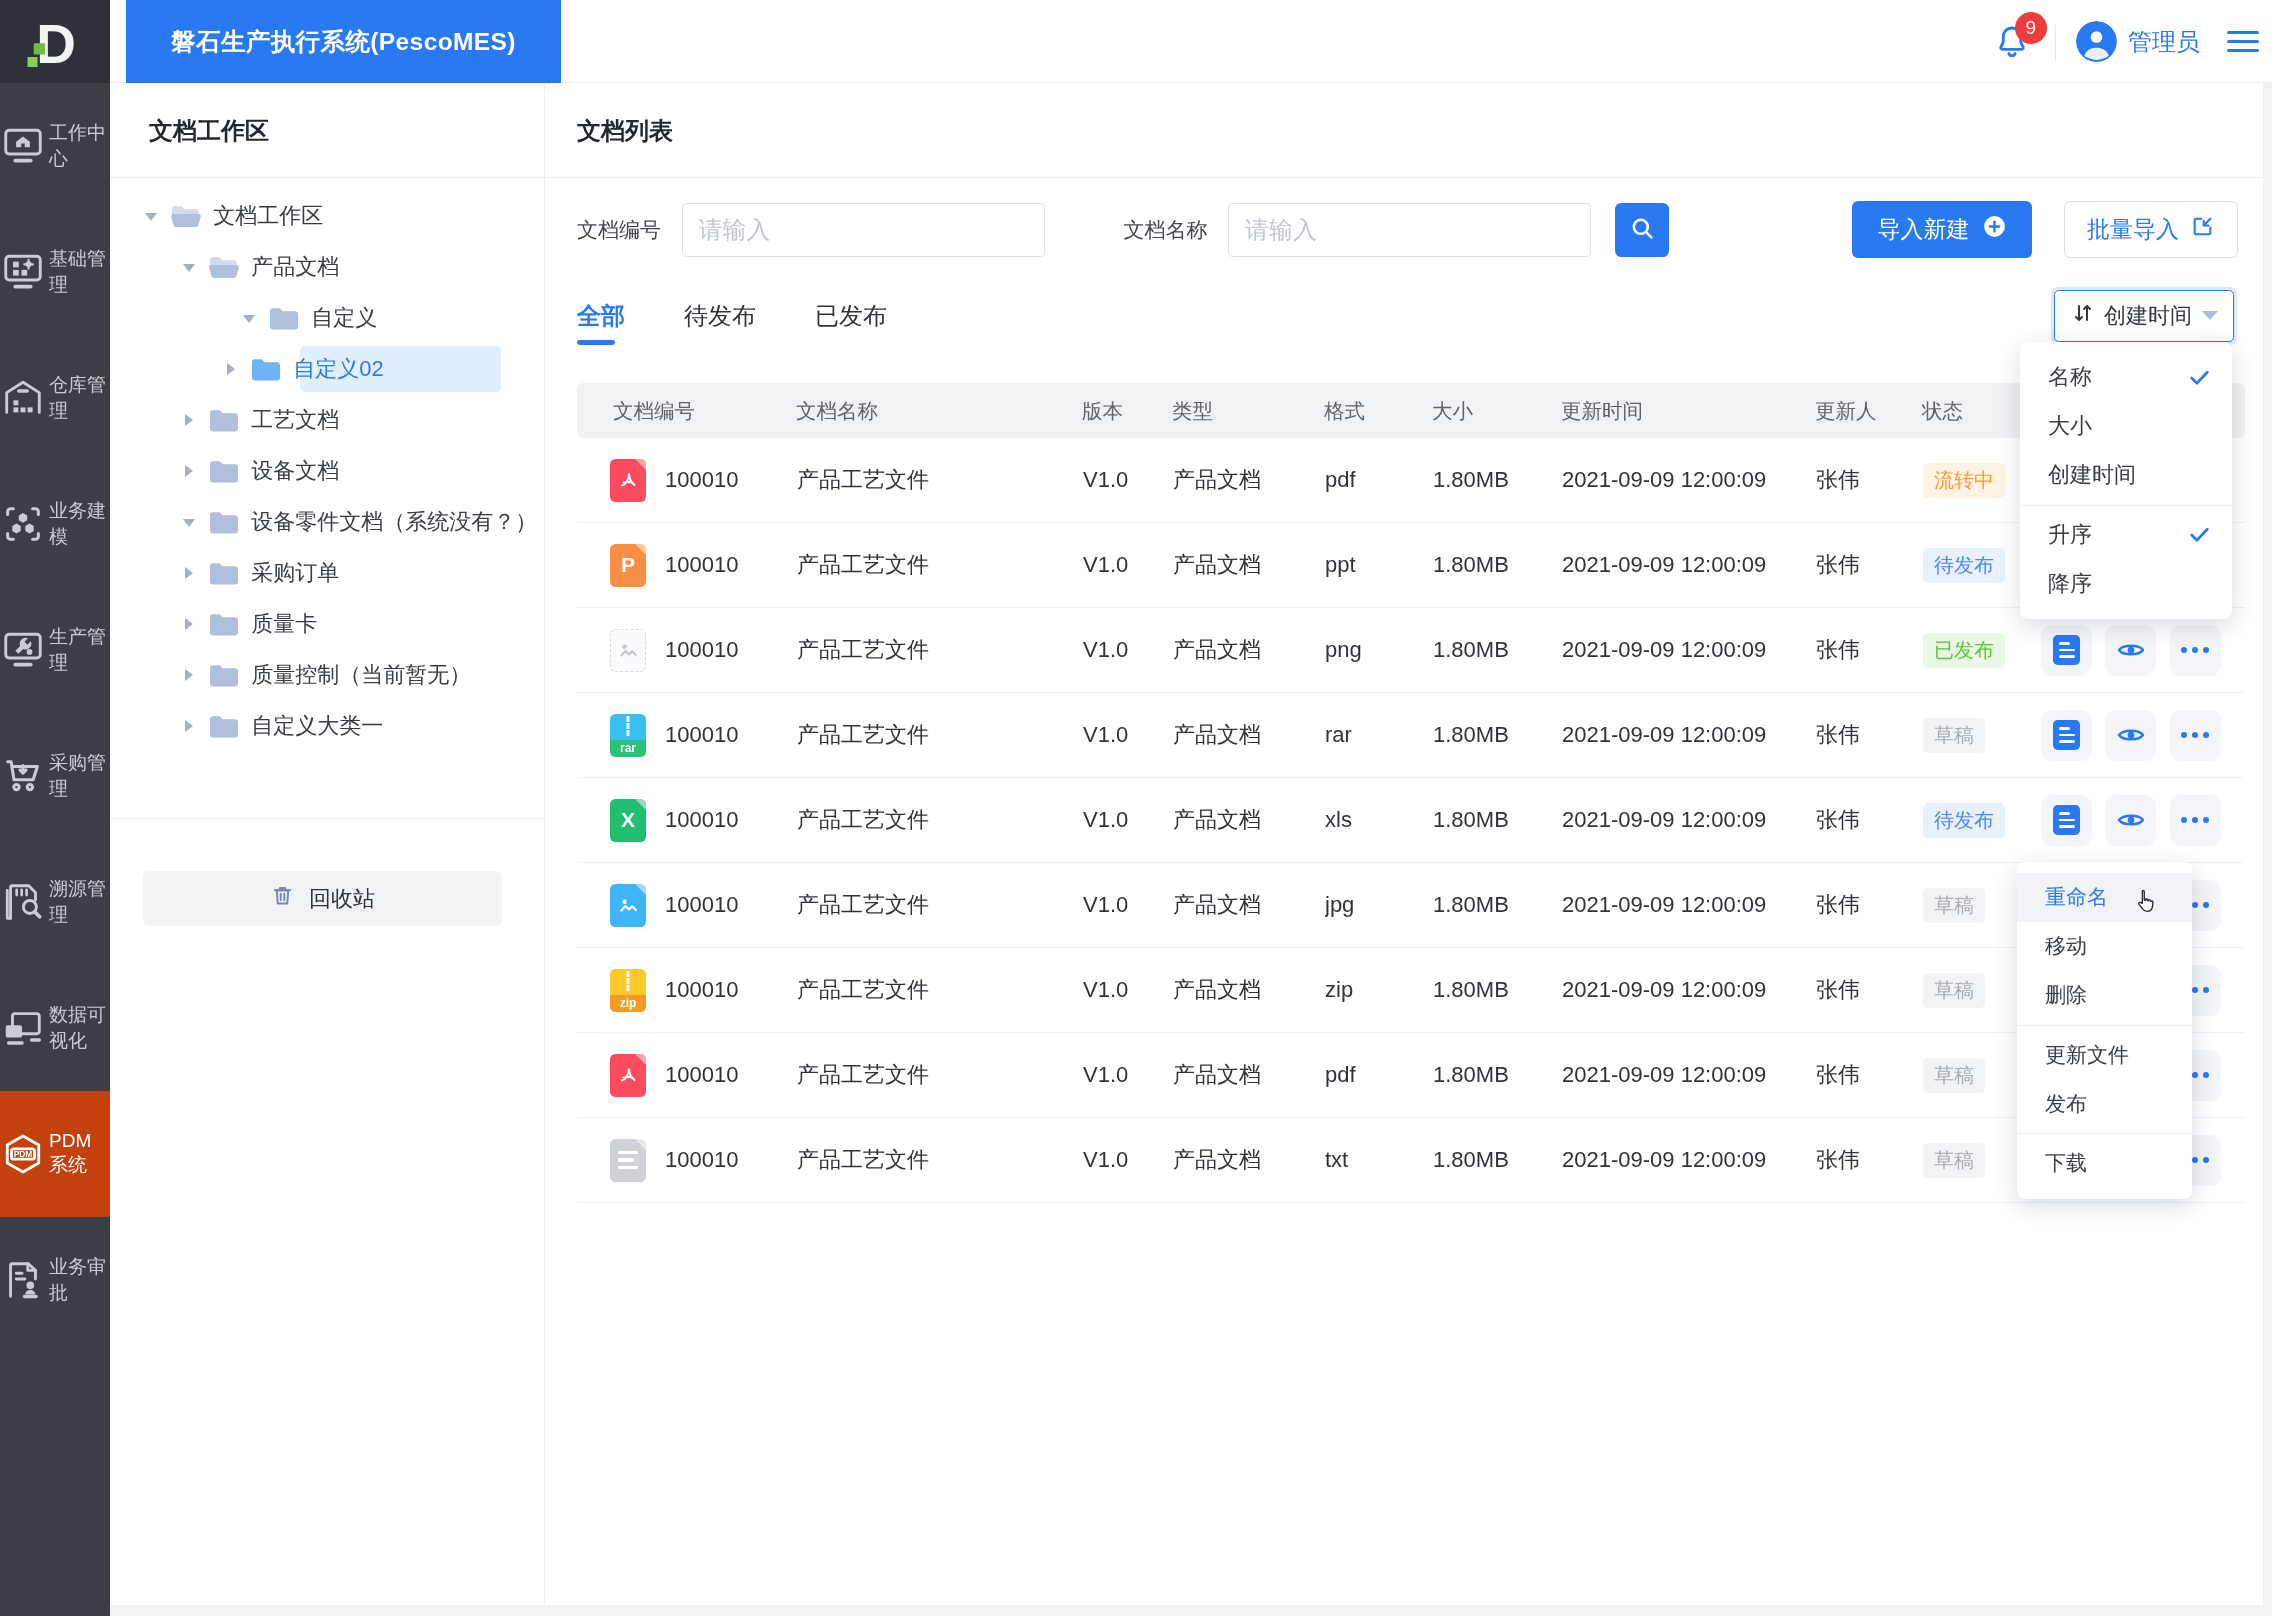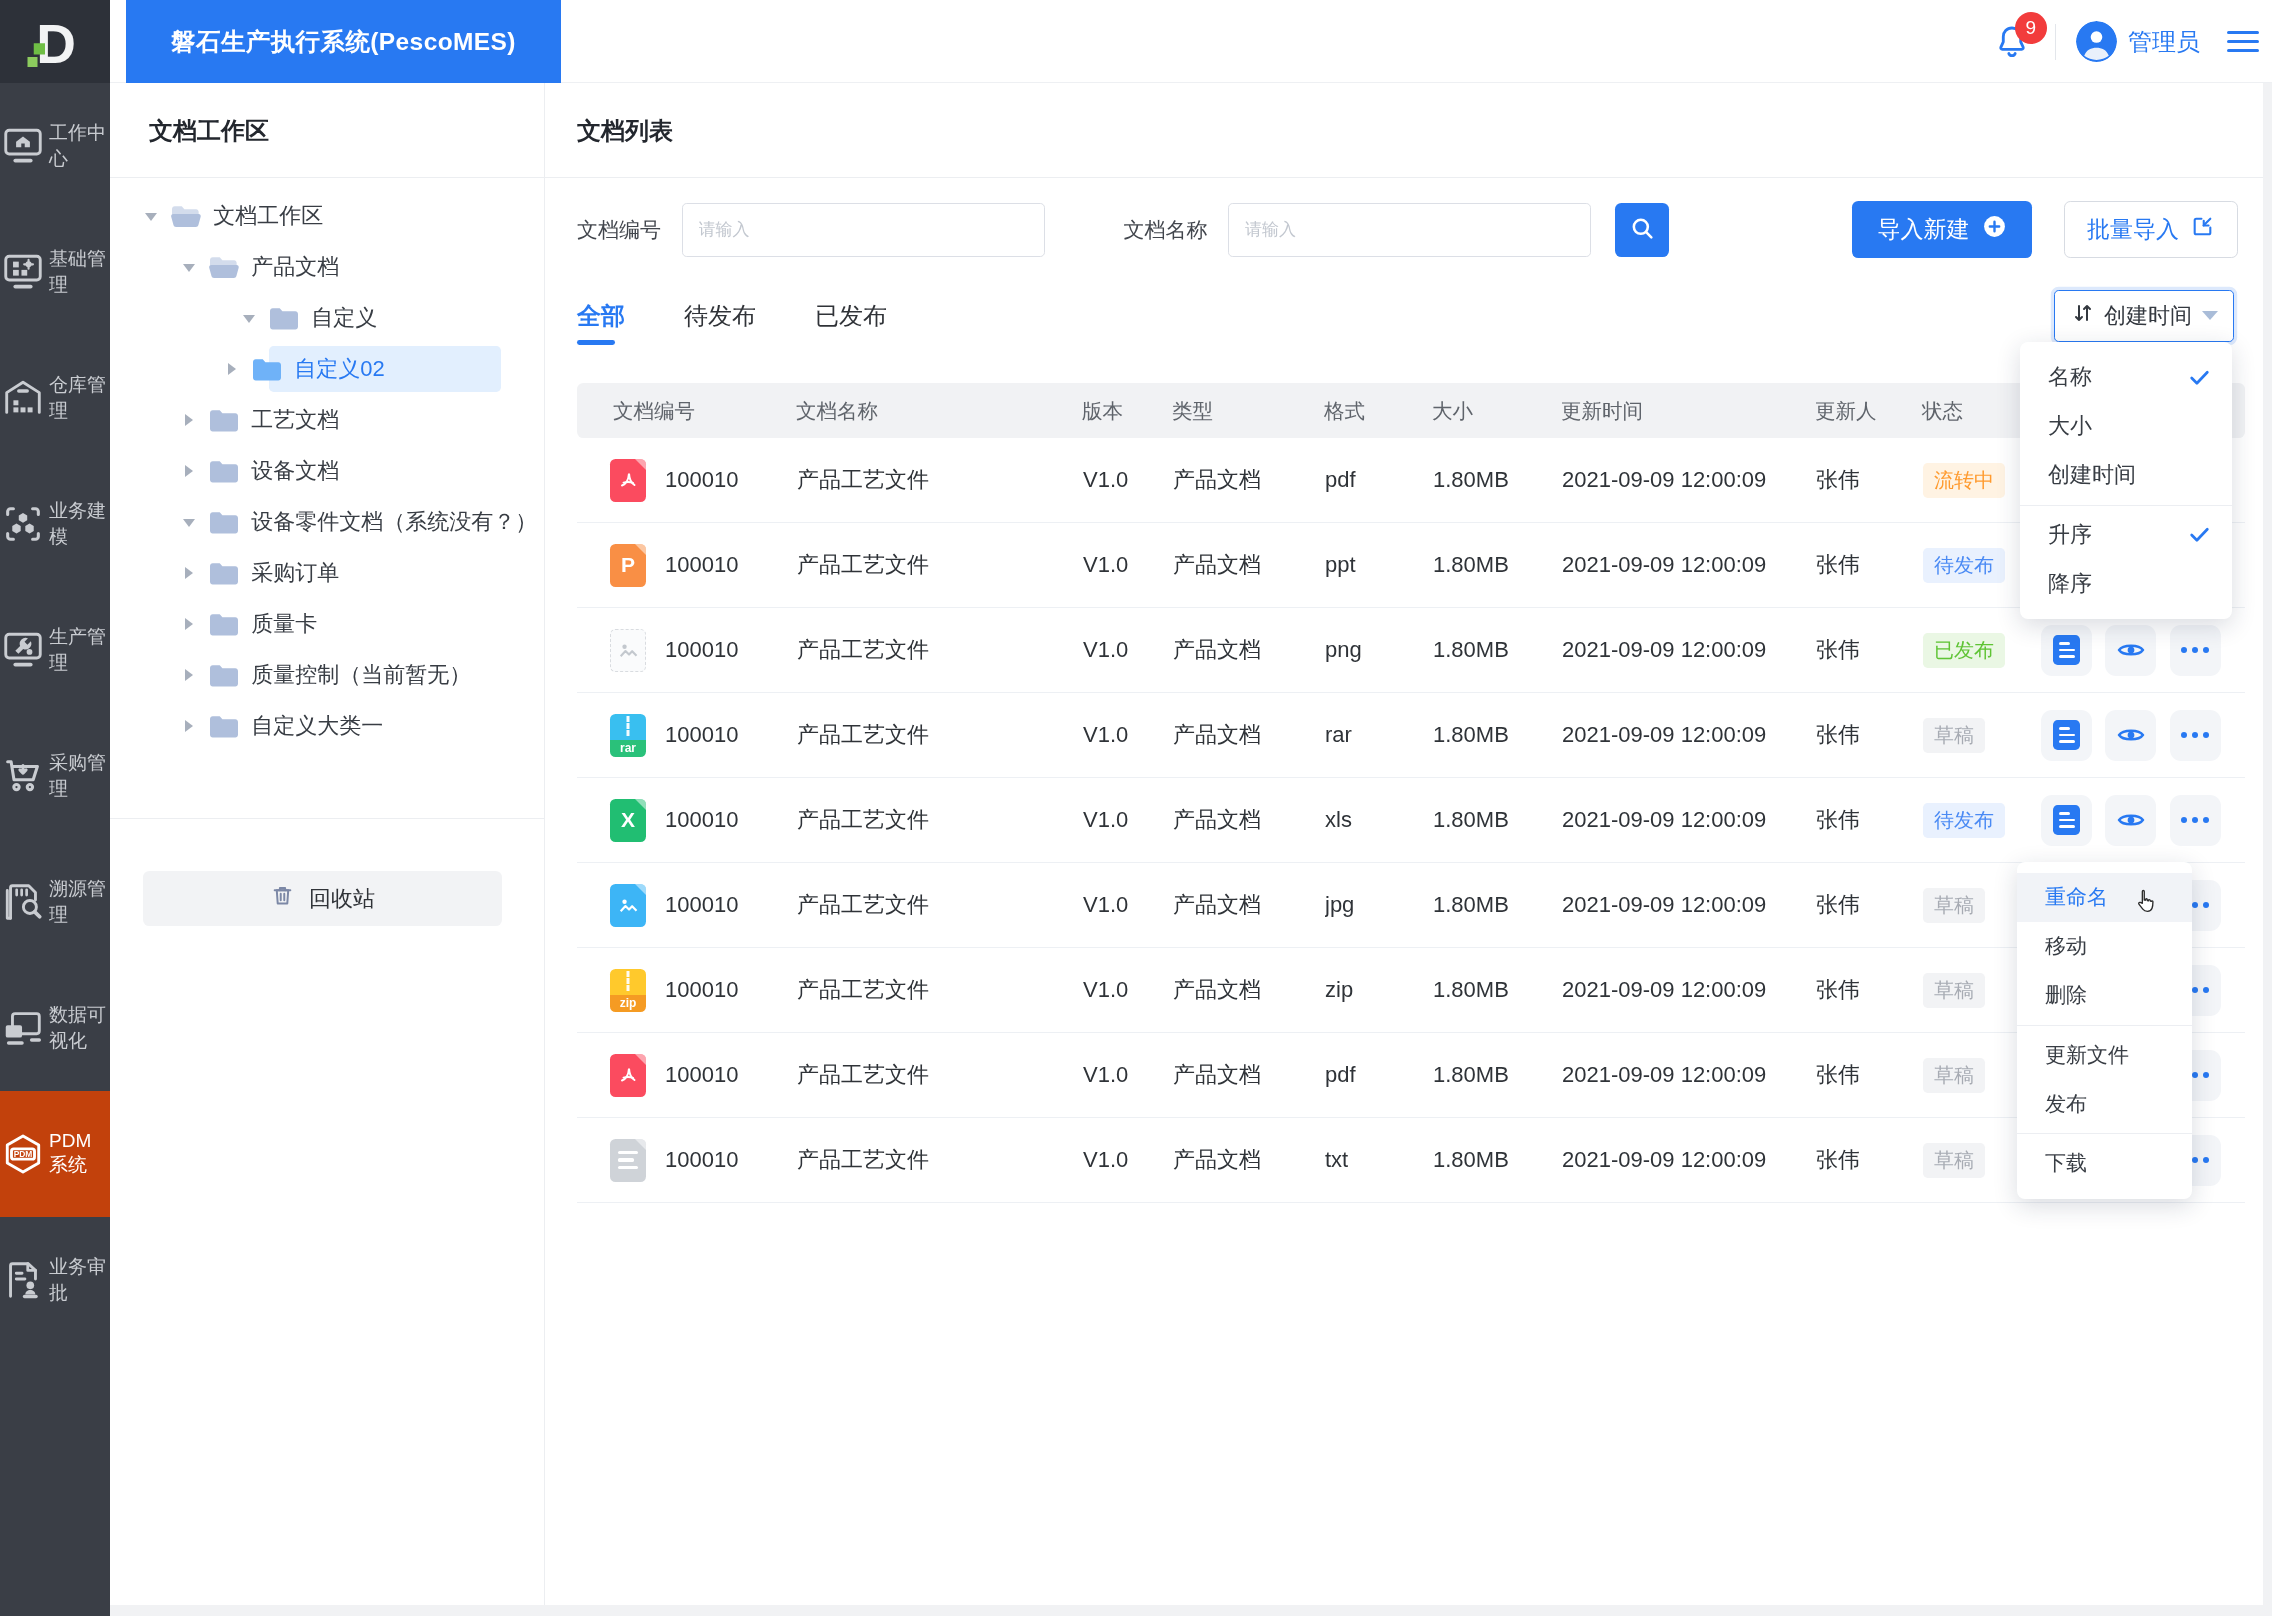--- a/index.html
+++ b/index.html
@@ -29,41 +29,41 @@
   .nav-item.active { background:#c2410c; color:#fff; }
   .nav-icon { width:46px; height:46px; display:flex; align-items:center; justify-content:center; }
   .nav-label { font-size:19px; }
 
   
   .tree-panel { position:absolute; left:110px; top:83px; width:435px; bottom:0; background:#fff; border-right:0.8px solid #ECEEF1; z-index:5; }
   .tree-header { height:95px; line-height:95px; padding-left:39px; font-size:24px; font-weight:600; color:#23272E; border-bottom:0.8px solid #ECEEF1; }
   .tree-body { padding-top:12.6px; }
   .tree-node { height:51px; display:flex; align-items:center; font-size:22px; color:#383D44; position:relative; cursor:pointer; }
   .tree-node.lvl0 { padding-left:35px; } .tree-node.lvl1 { padding-left:73px; }
-  .tree-node.lvl2 { padding-left:133px; } .tree-node.lvl3 { padding-left:116px; }
+  .tree-node.lvl2 { padding-left:133px; } .tree-node.lvl3 { padding-left:84px;margin-left:31px; }
   .tw { width:12.6px; height:12.6px; position:relative; z-index:1; flex:none; }
   .tw-down::after { content:''; position:absolute; left:0; top:3.2px; border-left:6.3px solid transparent; border-right:6.3px solid transparent; border-top:8px solid #A7AFBC; }
   .tw-right::after { content:''; position:absolute; left:2.4px; top:0; border-top:6.3px solid transparent; border-bottom:6.3px solid transparent; border-left:8px solid #A7AFBC; }
   .tree-folder { margin:0 11px 0 12.6px; color:#AFBFDC; display:flex; z-index:1; flex:none; }
   .tree-label { z-index:1; white-space:nowrap; }
   .tree-node.selected::before { content:''; position:absolute; left:159px; right:43px; top:2.4px; bottom:2.4px; background:#E2EFFE; border-radius:4.7px; }
   .tree-node.selected { color:#2879F2; }
   .tree-node.selected .tree-folder { color:#6FB2F8; }
   .tree-sep { position:absolute; top:735px; left:0; right:0; border-top:0.8px solid #ECEEF1; }
   .recycle-btn { position:absolute; top:788px; left:33px; width:359px; height:55px; background:#F2F3F5; border:none; border-radius:6.3px;
                  display:flex; align-items:center; justify-content:center; gap:14px; font-size:22px; color:#303338; cursor:pointer;
                  font-family:inherit; }
 
   
   .main { position:absolute; left:545px; top:83px; right:0; bottom:0; background:#fff; }
   .main-header { height:95px; line-height:95px; padding-left:32px; font-size:24px; font-weight:600; color:#23272E; border-bottom:0.8px solid #ECEEF1; }
   .filter-row { position:absolute; top:118px; left:32px; right:35px; height:57px; display:flex; align-items:center; }
   .f-label { font-size:21px; color:#42464D; margin-right:20.5px; }
   .f-label.ml { margin-left:79px; }
-  .inp { width:363px; height:54px; border:0.8px solid #DCDFE6; border-radius:4.7px; padding:0 16px; font-size:17px; color:#303338; font-family:inherit; outline:none; }
+  .inp { width:363px; height:54px; border:0.8px solid #DCDFE6; border-radius:4.7px; padding:0 16px; font-size:24px; color:#303338; font-family:inherit; outline:none; }
   .inp::placeholder { color:#C2C7CF; }
   .search-btn { width:54px; height:54px; margin-left:24px; background:#2879F2; border:none; border-radius:6.3px; display:flex; align-items:center; justify-content:center; cursor:pointer; }
   .btn-primary { margin-left:auto; height:57px; padding:0 25px; background:#2879F2; color:#fff; border:none; border-radius:6.3px;
                  font-size:23px; display:flex; align-items:center; gap:12.6px; cursor:pointer; font-family:inherit; }
   .btn-outline { margin-left:32px; height:57px; padding:0 22px; background:#fff; color:#2879F2; border:0.8px solid #D7DBE2; border-radius:6.3px;
                  font-size:23px; display:flex; align-items:center; gap:11px; cursor:pointer; font-family:inherit; }
   .tabs-row { position:absolute; top:201px; left:32px; right:39px; height:63px; display:flex; align-items:center; }
   .tab { font-size:24px; color:#303338; margin-right:59px; cursor:pointer; position:relative; height:63px; display:flex; align-items:center; }
   .tab.active { color:#2879F2; font-weight:600; }
   .tab.active::after { content:''; position:absolute; left:0; bottom:1.6px; width:38px; height:5.5px; border-radius:2.4px; background:#2879F2; }

